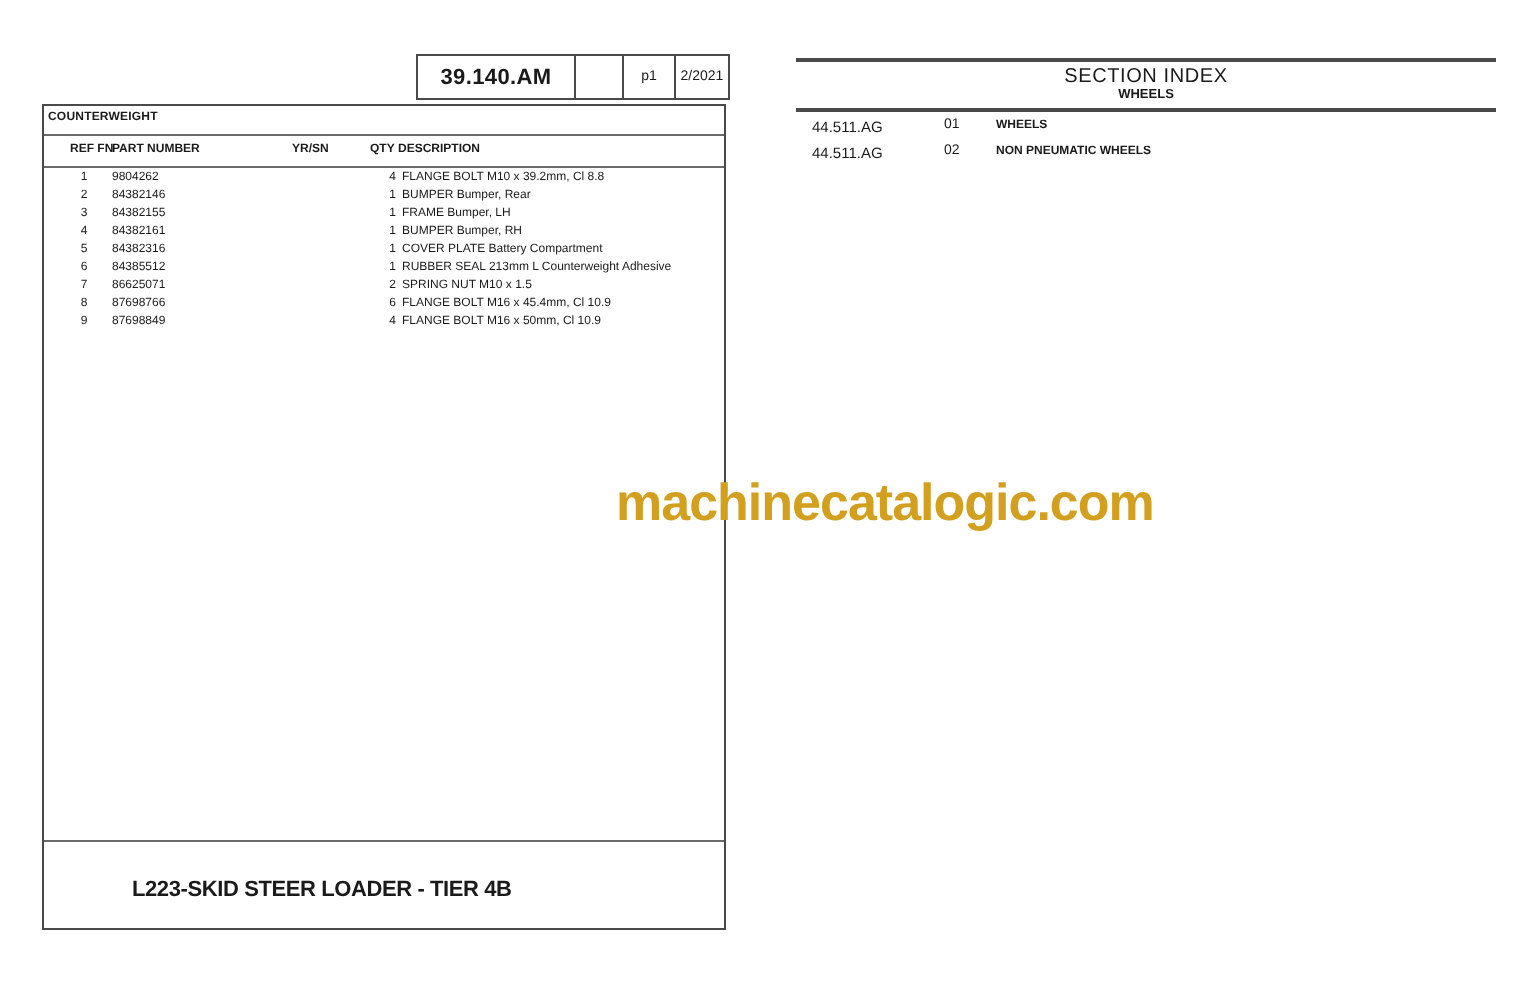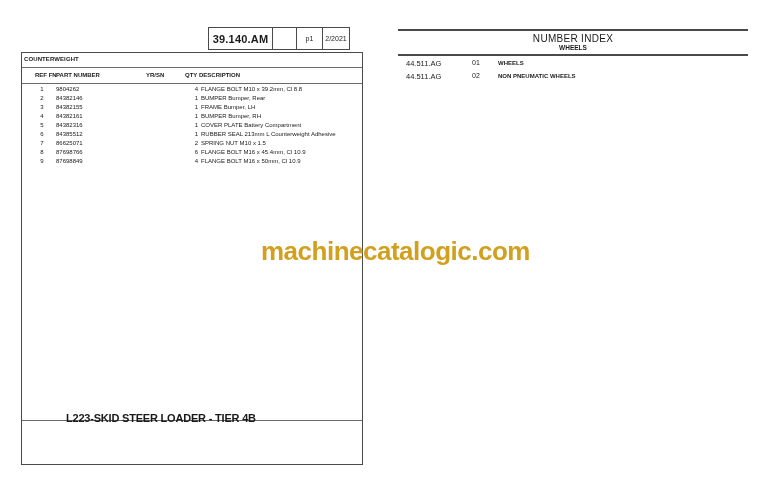--- a/index.html
+++ b/index.html
@@ -23,21 +23,21 @@
   }
   .hb {
     border: 1px solid #4a4a4a;
     margin-left: -1px;
     display: flex;
     align-items: center;
     justify-content: center;
     background: #fff;
   }
   .hb:first-child { margin-left: 0; }
-  .hb-code  { width: 65px; font-size: 11px; font-weight: bold; letter-spacing: .2px; }
+  .hb-code  { width: 80px; font-size: 11px; font-weight: bold; letter-spacing: .2px; }
   .hb-empty { width: 25px; }
   .hb-page  { width: 27px; font-size: 7px; }
   .hb-date  { width: 28px; font-size: 7px; }
 
   
   .parts-table {
     position: absolute;
     left: 21px; top: 52px;
     width: 342px; height: 413px;
     border: 1px solid #4a4a4a;
@@ -62,21 +62,21 @@
   .pt-rows { position: absolute; left: 0; right: 0; top: 33px; }
   .pt-row { position: relative; height: 9px; font-size: 6px; }
   .pt-row span { position: absolute; white-space: nowrap; top: 0; }
   .c-ref  { left: 8px;  width: 24px; text-align: center; }
   .c-part { left: 34px; }
   .c-yrsn { left: 124px; }
   .c-qty  { left: 140px; width: 36px; text-align: right; }
   .c-desc { left: 179px; }
 
   .pt-footer {
-    position: absolute; left: 2px; top: 359px;
+    position: absolute; left: 2px; top: 386px;
     font-size: 11px; font-weight: bold; letter-spacing: -0.2px;
     white-space: nowrap;
     padding-left: 42px;
   }
 
   
   .section-index {
     position: absolute;
     left: 398px; top: 29px;
     width: 350px;
@@ -191,32 +191,32 @@
         <span class="c-desc">FLANGE BOLT M16 x 50mm, Cl 10.9</span>
       </div>
     </div>
 
     <div class="pt-div pt-div-3"></div>
     <div class="pt-footer">L223-SKID STEER LOADER - TIER 4B</div>
   </div>
 
   <div class="section-index">
     <div class="si-rule"></div>
-    <div class="si-title">NUMBER INDEX</div>
+    <div class="si-title">SECTION INDEX</div>
     <div class="si-group">WHEELS</div>
     <div class="si-rule"></div>
     <div class="si-entries">
       <div class="si-entry">
         <span class="si-code">44.511.AG</span>
         <span class="si-sub">01</span>
         <span class="si-desc">WHEELS</span>
       </div>
       <div class="si-entry">
         <span class="si-code">44.511.AG</span>
         <span class="si-sub">02</span>
         <span class="si-desc">NON PNEUMATIC WHEELS</span>
       </div>
     </div>
   </div>
 
-  <div class="watermark" style="color: rgb(210, 160, 30);">machinecatalogic.com</div>
+  <div class="watermark" style="color: rgb(210, 160, 30); margin-left: 47px;">machinecatalogic.com</div>
 
 </div>
 
 </body></html>

